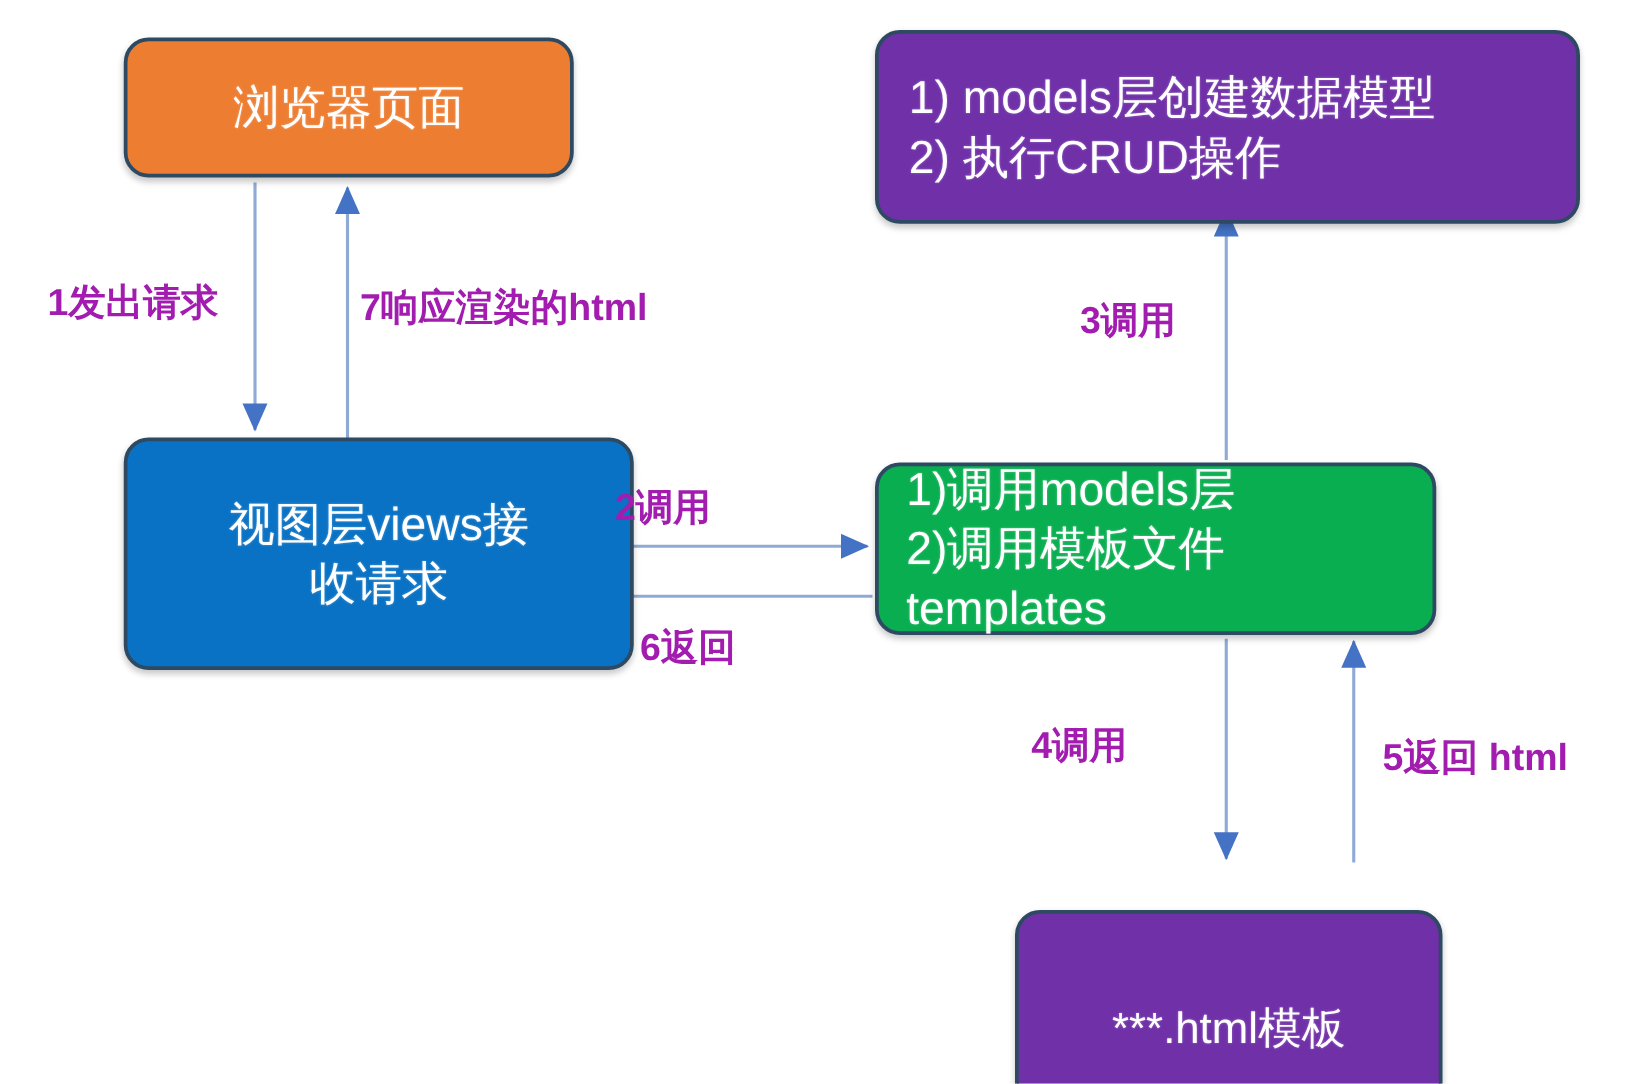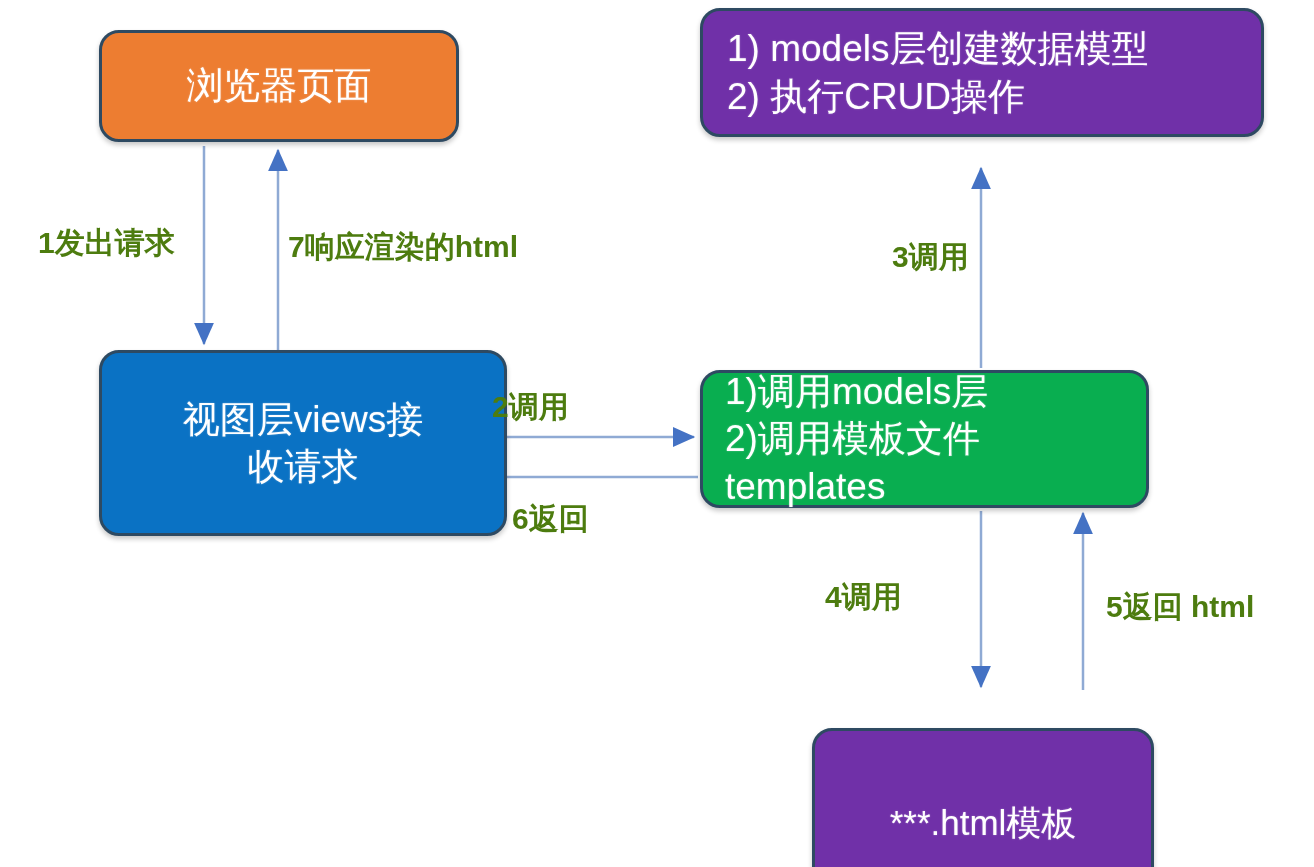--- a/index.html
+++ b/index.html
@@ -35,21 +35,21 @@
   .node.left   .node-text { text-align: left; }
 
   
   #node-browser {
     left: 99px; top: 30px; width: 360px; height: 112px;
     background: #ed7d31;
   }
   #node-browser .node-text { font-size: 37px; }
 
   #node-models {
-    left: 700px; top: 8px; width: 564px; height: 129px;
+    left: 700px; top: 24px; width: 564px; height: 155px;
     background: #7030a8;
     padding: 0 24px;
   }
   #node-models .node-text { font-size: 37px; }
 
   #node-views {
     left: 99px; top: 350px; width: 408px; height: 186px;
     background: #0a72c4;
     padding: 0 16px;
   }
@@ -72,31 +72,31 @@
   #edges {
     position: absolute;
     left: 0; top: 0;
     width: 1314px; height: 867px;
     pointer-events: none;
   }
 
   
   .edge-label {
     position: absolute;
-    color: #4d7c0f;
+    color: #a21caf;
     font-size: 30px;
     font-weight: bold;
     white-space: nowrap;
     line-height: 1;
   }
   #lbl-1 { left: 38px;  top: 228px; }
   #lbl-7 { left: 288px; top: 232px; }
   #lbl-2 { left: 492px; top: 392px; }
   #lbl-6 { left: 512px; top: 504px; text-align: right; }
-  #lbl-3 { left: 892px; top: 242px; }
+  #lbl-3 { left: 864px; top: 242px; }
   #lbl-4 { left: 825px; top: 582px; }
   #lbl-5 { left: 1106px; top: 592px; }
 </style>
 </head>
 <body>
 
 <div id="canvas">
 
   <svg id="edges" viewBox="0 0 1314 867" width="1314" height="867">
     <defs>

